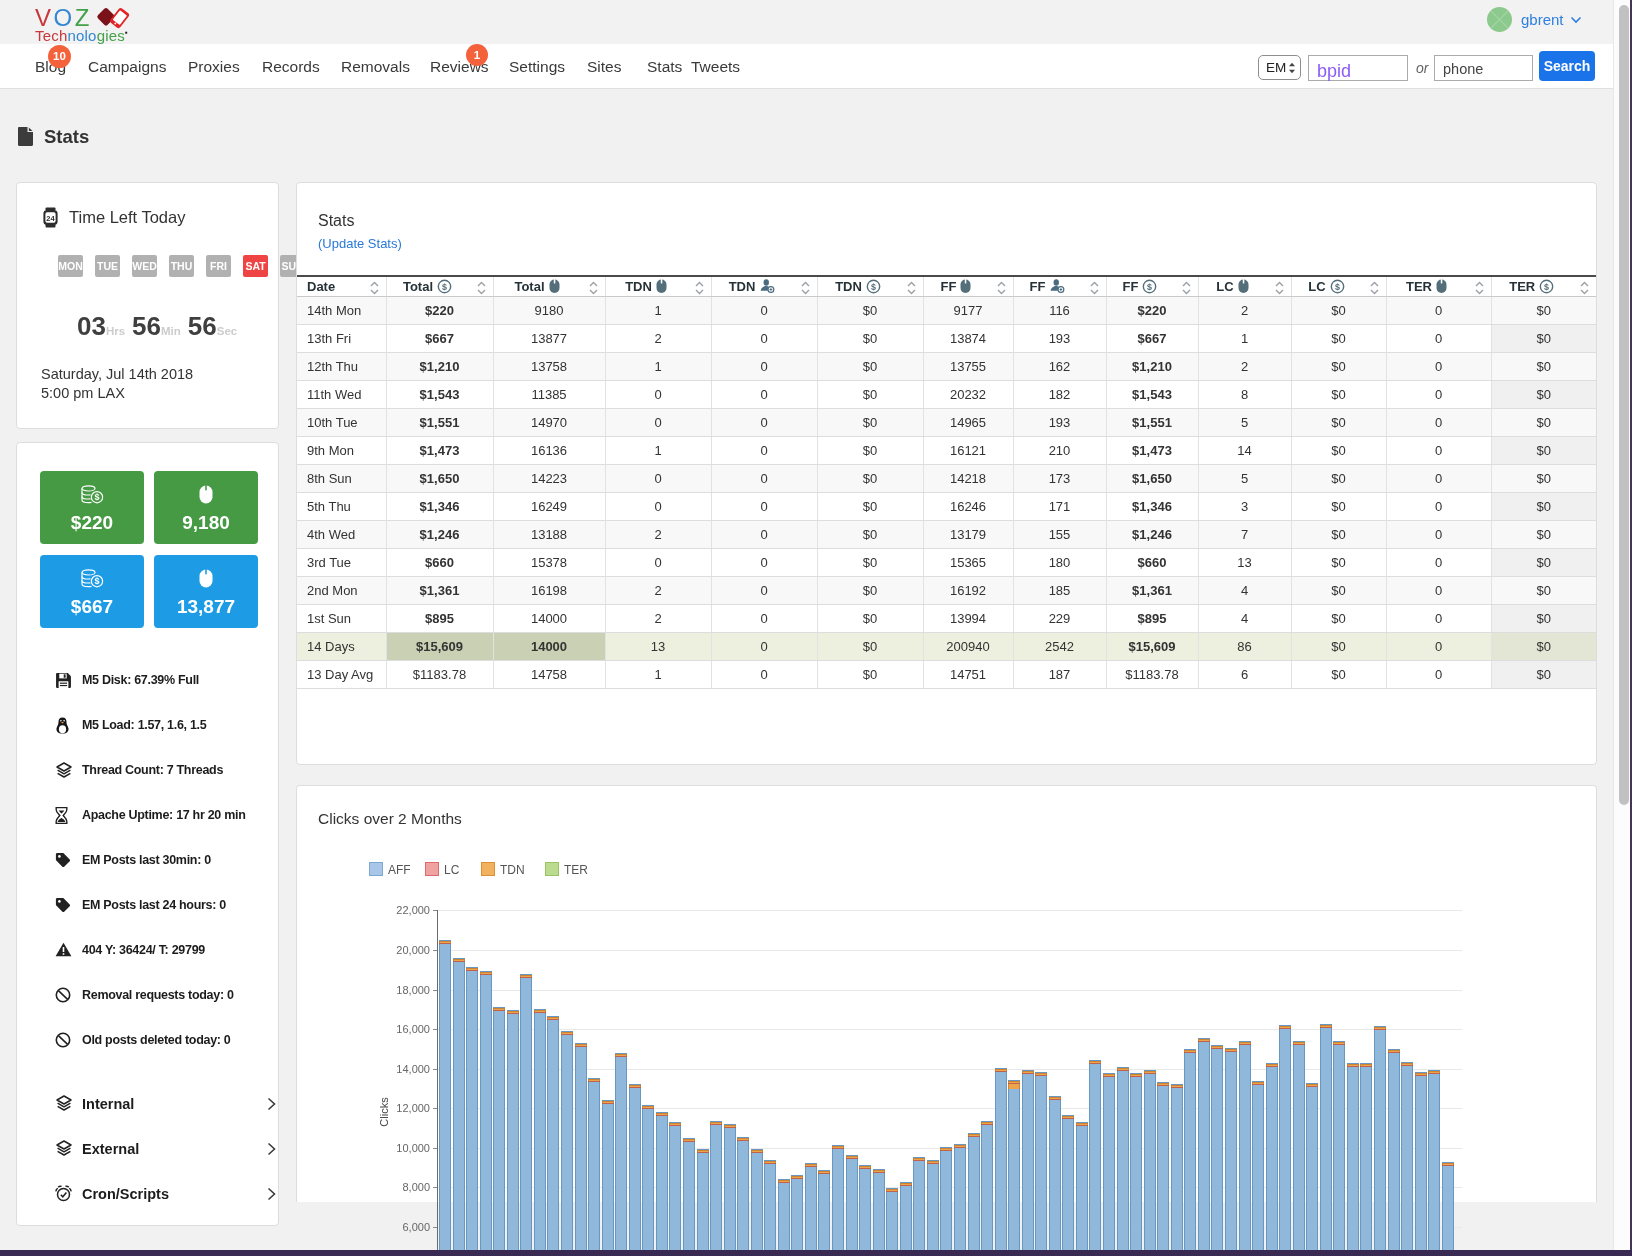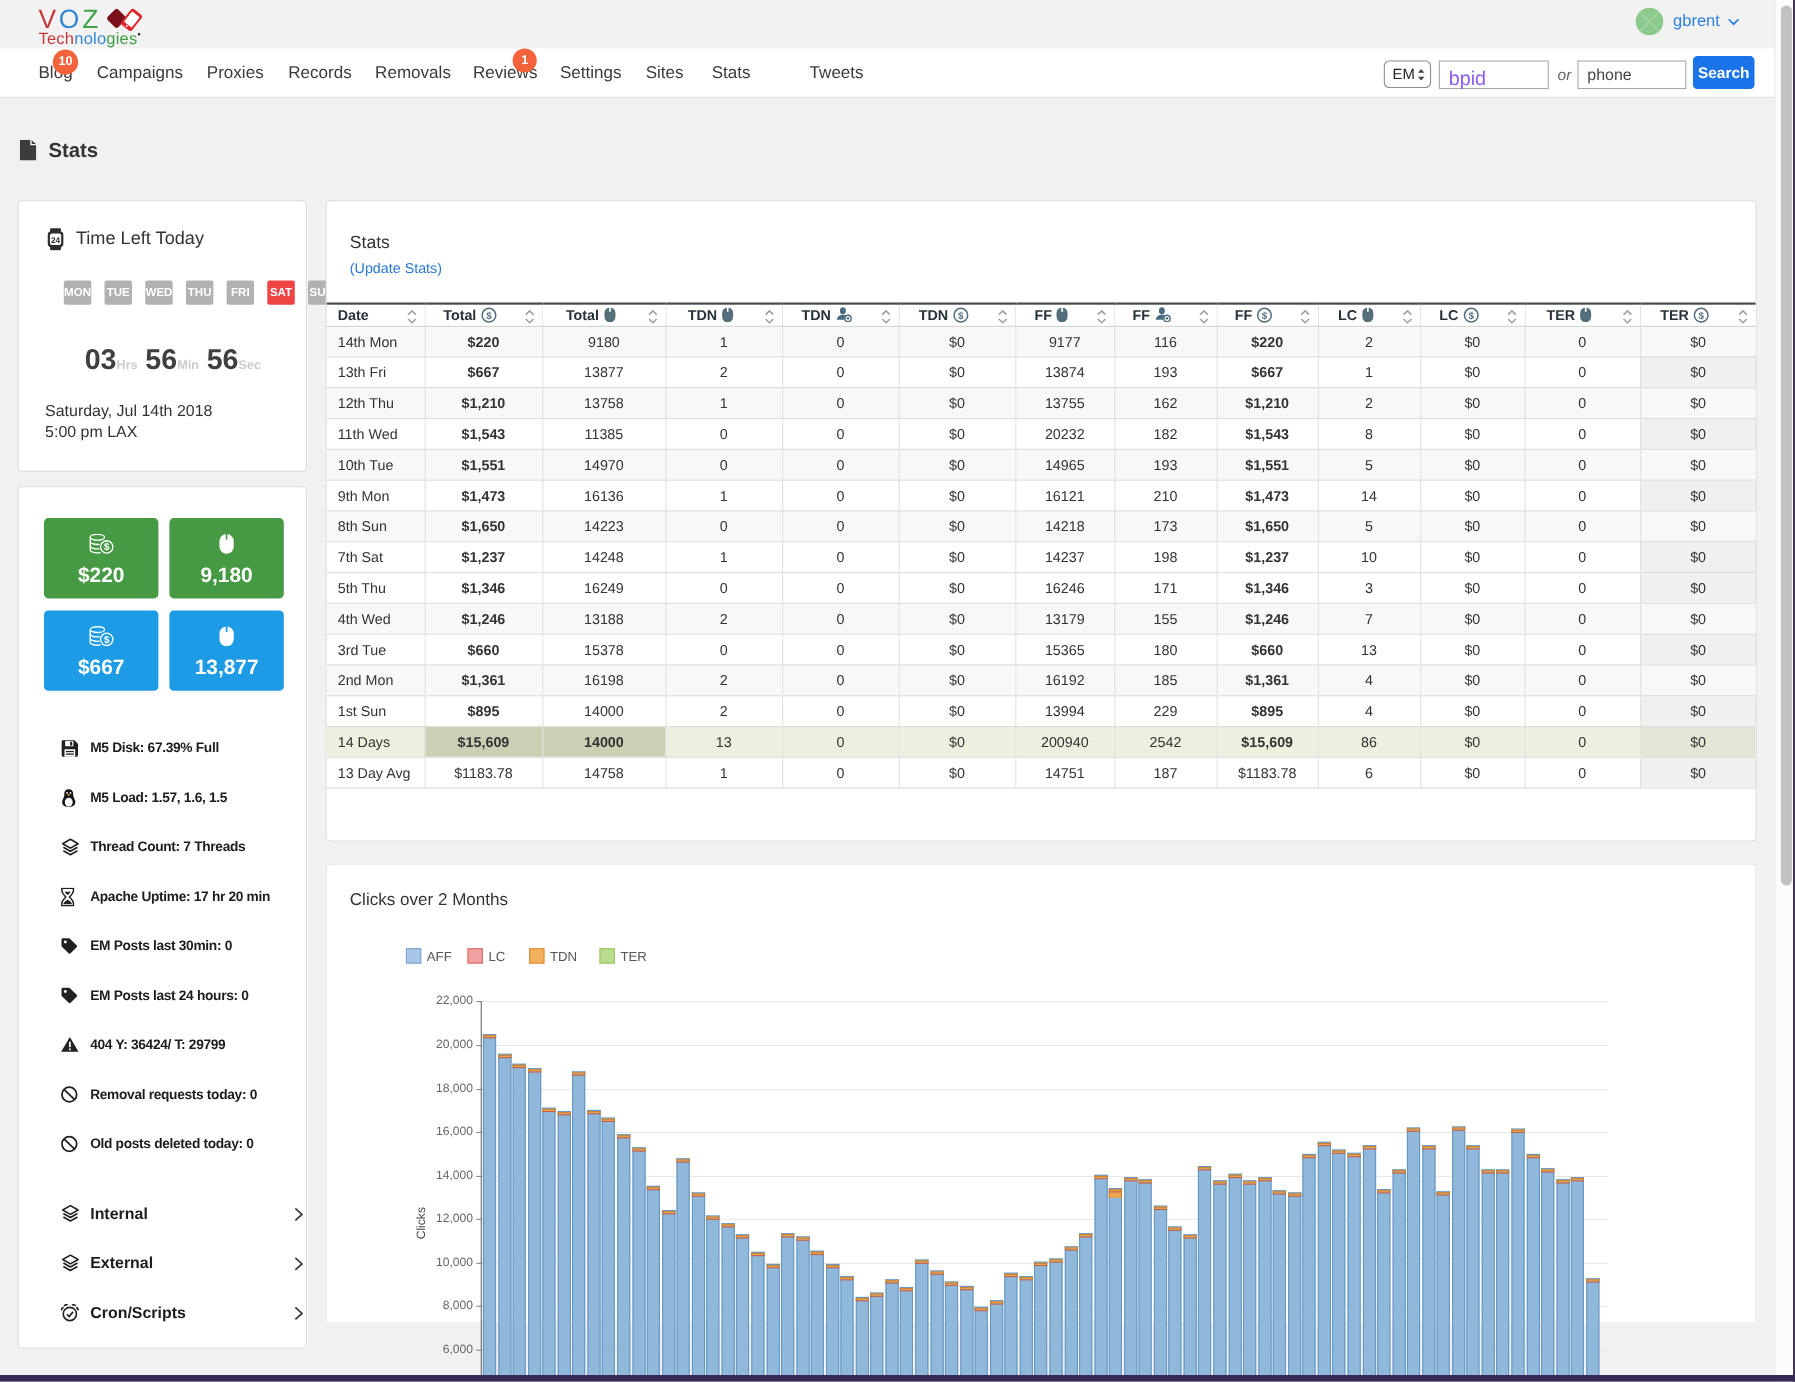--- a/index.html
+++ b/index.html
@@ -96,21 +96,21 @@
 
 <div class="navitem" style="left:35px;">Blog</div>
 <div class="navitem" style="left:88px;">Campaigns</div>
 <div class="navitem" style="left:188px;">Proxies</div>
 <div class="navitem" style="left:262px;">Records</div>
 <div class="navitem" style="left:341px;">Removals</div>
 <div class="navitem" style="left:430px;">Reviews</div>
 <div class="navitem" style="left:509px;">Settings</div>
 <div class="navitem" style="left:587px;">Sites</div>
 <div class="navitem" style="left:647px;">Stats</div>
-<div class="navitem" style="left:736px;">Tweets</div>
+<div class="navitem" style="left:691px;">Tweets</div>
 <div class="badge" style="left:48px;top:45px;width:23px;height:23px;line-height:23px;">10</div>
 <div class="badge" style="left:466px;top:44px;width:22px;height:22px;line-height:22px;">1</div>
 
 <div class="abs" style="left:1258px;top:55px;width:43px;height:25px;border:1px solid #8f8f8f;border-radius:5px;background:#fff;">
   <span style="position:absolute;left:7px;top:4px;font-size:13.5px;color:#222;">EM</span>
   <svg style="position:absolute;right:4px;top:5px;" width="8" height="14" viewBox="0 0 8 14">
       <path d="M1 5.2 L4 1.8 L7 5.2 Z" fill="#444"></path>
       <path d="M1 8.8 L4 12.2 L7 8.8 Z" fill="#444"></path>
     </svg>
 </div>
@@ -474,35 +474,20 @@
           <td class="">$0</td>
           <td class="">14218</td>
           <td class="">173</td>
           <td class="b">$1,650</td>
           <td class="">5</td>
           <td class="">$0</td>
           <td class="">0</td>
           <td class="lastc">$0</td>
         </tr>
 <tr class="">
-          <td class="datec">7th Sat</td>
-          <td class="b">$1,237</td>
-          <td class="">14248</td>
-          <td class="">1</td>
-          <td class="">0</td>
-          <td class="">$0</td>
-          <td class="">14237</td>
-          <td class="">198</td>
-          <td class="b">$1,237</td>
-          <td class="">10</td>
-          <td class="">$0</td>
-          <td class="">0</td>
-          <td class="lastc">$0</td>
-        </tr>
-<tr class="">
           <td class="datec">5th Thu</td>
           <td class="b">$1,346</td>
           <td class="">16249</td>
           <td class="">0</td>
           <td class="">0</td>
           <td class="">$0</td>
           <td class="">16246</td>
           <td class="">171</td>
           <td class="b">$1,346</td>
           <td class="">3</td>

